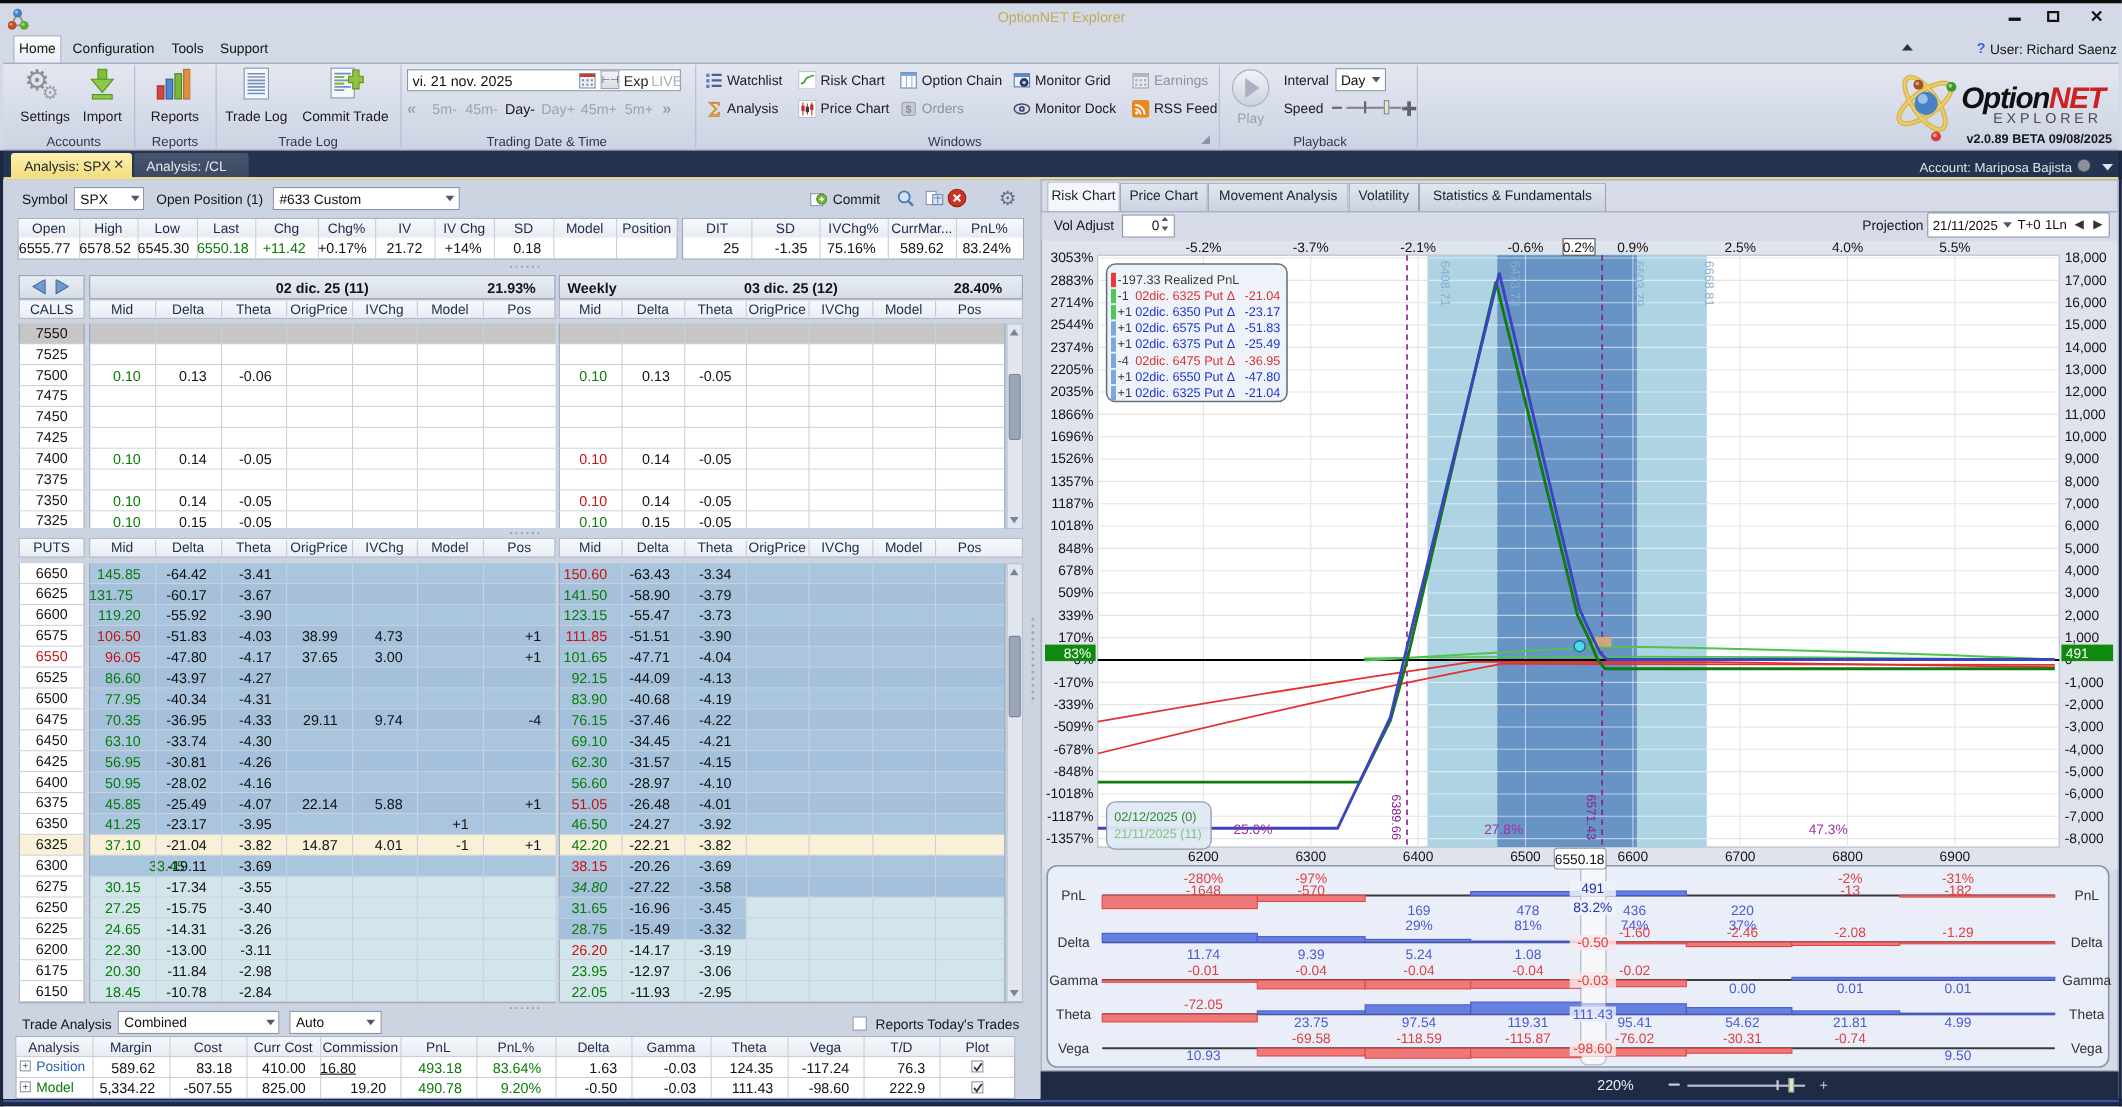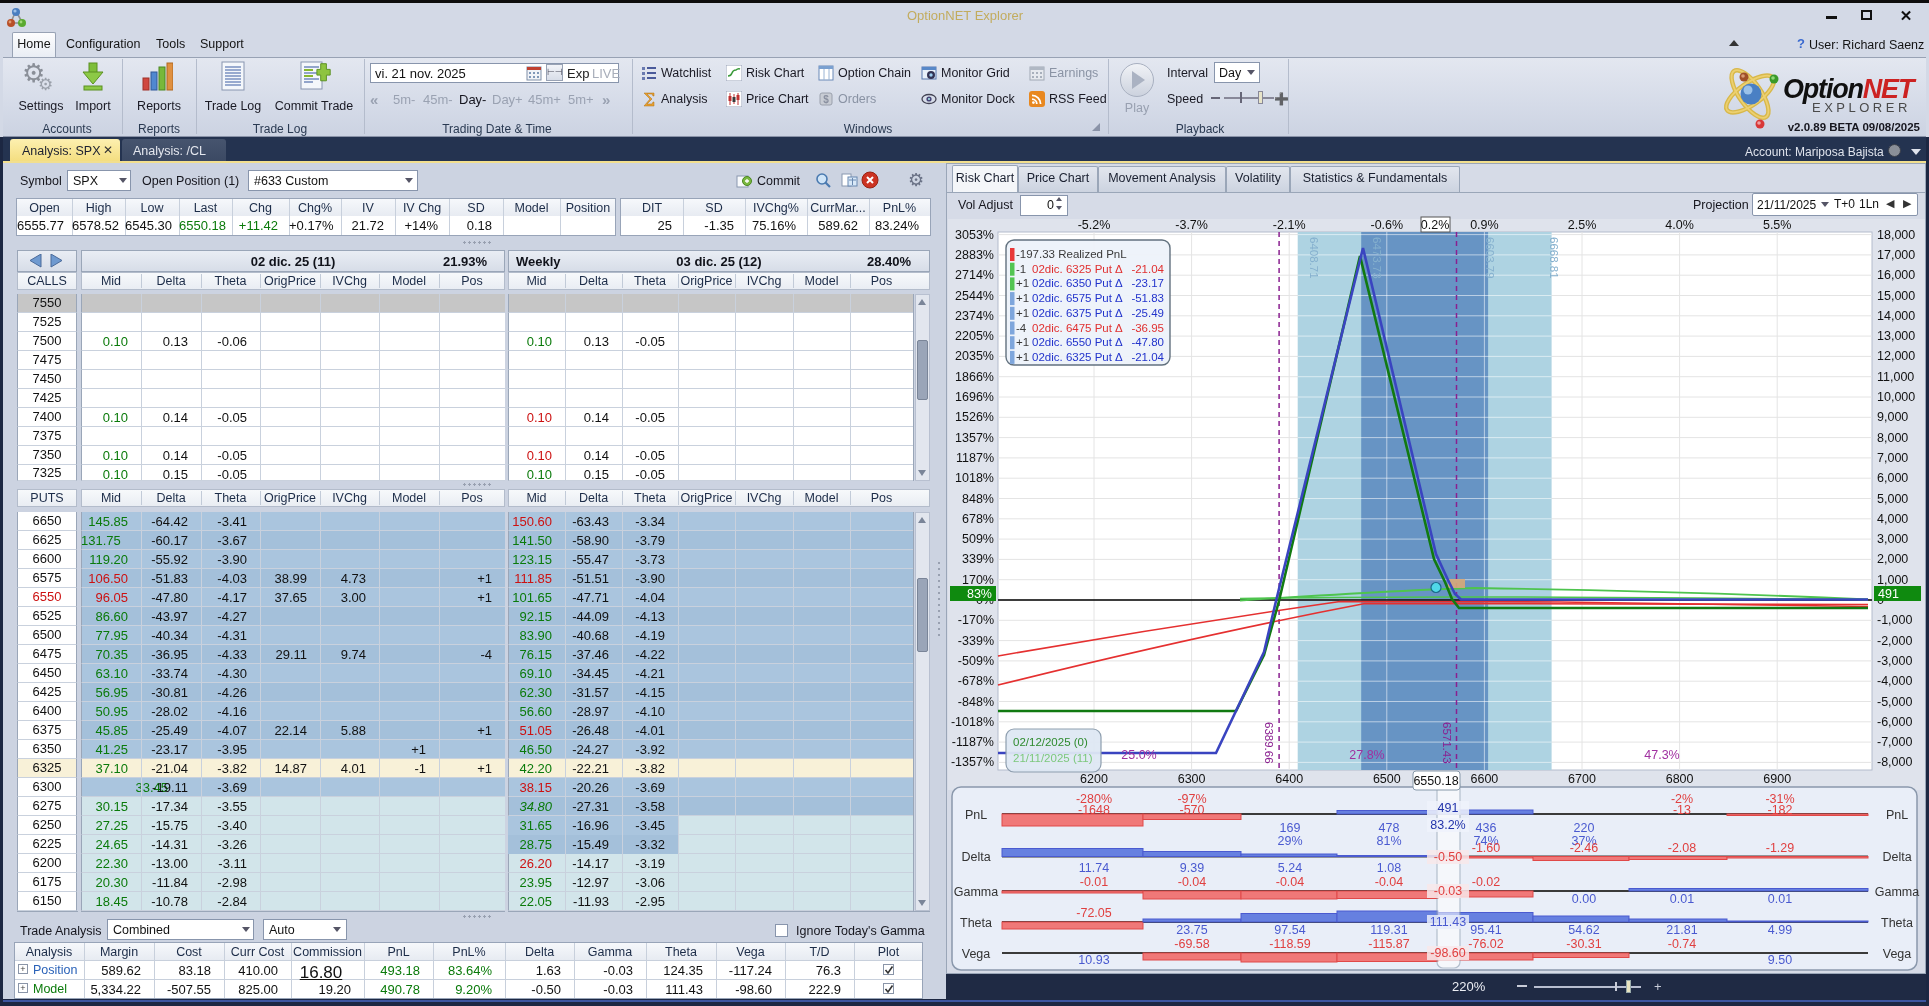--- a/index.html
+++ b/index.html
@@ -947,21 +947,21 @@
     <div class="abs" style="left:141px;top:799px;width:53px;padding-right:6px;text-align:right;font-size:13px;color:#111;">-17.34</div>
     <div class="abs" style="left:201px;top:797px;width:1px;height:19px;background:#c9d1dd;"></div>
     <div class="abs" style="left:201px;top:799px;width:52px;padding-right:6px;text-align:right;font-size:13px;color:#111;">-3.55</div>
     <div class="abs" style="left:260px;top:797px;width:1px;height:19px;background:#c9d1dd;"></div>
     <div class="abs" style="left:320px;top:797px;width:1px;height:19px;background:#c9d1dd;"></div>
     <div class="abs" style="left:379px;top:797px;width:1px;height:19px;background:#c9d1dd;"></div>
     <div class="abs" style="left:439px;top:797px;width:1px;height:19px;background:#c9d1dd;"></div>
     <div class="abs" style="left:508px;top:797px;width:405px;height:19px;background:#a4c0da;border-left:1px solid #9aa6b8;border-bottom:1px solid #c9d1dd;"></div>
     <div class="abs" style="left:508px;top:799px;width:50px;padding-right:6px;text-align:right;font-size:13px;color:#0a7a0a;font-style:italic;">34.80</div>
     <div class="abs" style="left:565px;top:797px;width:1px;height:19px;background:#c9d1dd;"></div>
-    <div class="abs" style="left:565px;top:799px;width:50px;padding-right:6px;text-align:right;font-size:13px;color:#111;">-27.31</div>
+    <div class="abs" style="left:565px;top:799px;width:50px;padding-right:6px;text-align:right;font-size:13px;color:#111;">-27.22</div>
     <div class="abs" style="left:622px;top:797px;width:1px;height:19px;background:#c9d1dd;"></div>
     <div class="abs" style="left:622px;top:799px;width:49px;padding-right:6px;text-align:right;font-size:13px;color:#111;">-3.58</div>
     <div class="abs" style="left:678px;top:797px;width:1px;height:19px;background:#c9d1dd;"></div>
     <div class="abs" style="left:735px;top:797px;width:1px;height:19px;background:#c9d1dd;"></div>
     <div class="abs" style="left:793px;top:797px;width:1px;height:19px;background:#c9d1dd;"></div>
     <div class="abs" style="left:850px;top:797px;width:1px;height:19px;background:#c9d1dd;"></div>
     <div class="abs" style="left:913px;top:797px;width:1px;height:19px;background:#9aa6b8;"></div>
     <div class="abs" style="left:17px;top:816px;width:60px;height:19px;background:#fff;border-left:1px solid #9aa6b8;border-right:1px solid #9aa6b8;border-bottom:1px solid #c9d1dd;text-align:center;font-size:13px;color:#111;line-height:18px;">6250</div>
     <div class="abs" style="left:81px;top:816px;width:424px;height:19px;background:#d2e5ea;border-left:1px solid #9aa6b8;border-bottom:1px solid #c9d1dd;"></div>
     <div class="abs" style="left:81px;top:818px;width:53px;padding-right:6px;text-align:right;font-size:13px;color:#0a7a0a;">27.25</div>
@@ -1088,21 +1088,21 @@
     <div class="abs" style="left:462px;top:482px;width:30px;height:5px;background:radial-gradient(circle, #98a0b0 1px, transparent 1.2px);background-size:5px 5px;"></div>
     <div class="abs" style="left:462px;top:914px;width:30px;height:5px;background:radial-gradient(circle, #98a0b0 1px, transparent 1.2px);background-size:5px 5px;"></div>
 <div class="abs" style="left:20px;top:924px;font-size:12.5px;color:#16161e;">Trade Analysis</div>
 <div class="abs" style="left:107px;top:919px;width:147px;height:21px;background:#fff;border:1px solid #8895ac;"></div>
 <div class="abs" style="left:113px;top:923px;font-size:12.5px;color:#111;">Combined</div>
 <div class="abs" style="left:242px;top:927px;width:0;height:0;border-left:4px solid transparent;border-right:4px solid transparent;border-top:5px solid #556;"></div>
 <div class="abs" style="left:263px;top:919px;width:84px;height:21px;background:#fff;border:1px solid #8895ac;"></div>
 <div class="abs" style="left:269px;top:923px;font-size:12.5px;color:#111;">Auto</div>
 <div class="abs" style="left:333px;top:927px;width:0;height:0;border-left:4px solid transparent;border-right:4px solid transparent;border-top:5px solid #556;"></div>
 <div class="abs" style="left:775px;top:924px;width:13px;height:13px;background:#fff;border:1px solid #8895ac;"></div>
-<div class="abs" style="left:796px;top:924px;font-size:12.5px;color:#16161e;">Ignore Today's Gamma</div>
+<div class="abs" style="left:796px;top:924px;font-size:12.5px;color:#16161e;">Reports Today's Trades</div>
 <div class="abs" style="left:14px;top:942px;width:909px;height:57px;background:#fff;border:1px solid #98a4b8;"></div>
     <div class="abs" style="left:15px;top:943px;width:907px;height:17px;background:linear-gradient(#f6f8fb,#e7ebf2);"></div>
     <div class="abs" style="left:14px;top:945px;width:70px;text-align:center;font-size:12.5px;color:#1c2c48;">Analysis</div>
     <div class="abs" style="left:84px;top:945px;width:70px;text-align:center;font-size:12.5px;color:#1c2c48;">Margin</div>
     <div class="abs" style="left:84px;top:943px;width:1px;height:55px;background:#c8d0dc;"></div>
     <div class="abs" style="left:154px;top:945px;width:70px;text-align:center;font-size:12.5px;color:#1c2c48;">Cost</div>
     <div class="abs" style="left:154px;top:943px;width:1px;height:55px;background:#c8d0dc;"></div>
     <div class="abs" style="left:224px;top:945px;width:67px;text-align:center;font-size:12.5px;color:#1c2c48;">Curr Cost</div>
     <div class="abs" style="left:224px;top:943px;width:1px;height:55px;background:#c8d0dc;"></div>
     <div class="abs" style="left:291px;top:945px;width:73px;text-align:center;font-size:12.5px;color:#1c2c48;">Commission</div>
@@ -1123,21 +1123,21 @@
     <div class="abs" style="left:785px;top:943px;width:1px;height:55px;background:#c8d0dc;"></div>
     <div class="abs" style="left:854px;top:945px;width:69px;text-align:center;font-size:12.5px;color:#1c2c48;">Plot</div>
     <div class="abs" style="left:854px;top:943px;width:1px;height:55px;background:#c8d0dc;"></div>
     <div class="abs" style="left:15px;top:960px;width:907px;height:1px;background:#c8d0dc;"></div>
     <div class="abs" style="left:15px;top:979px;width:907px;height:1px;background:#c8d0dc;"></div>
     <div class="abs" style="left:18px;top:964px;width:10px;height:10px;border:1px solid #8a95a8;background:#fff;font-size:9px;line-height:9px;text-align:center;color:#444;">+</div>
     <div class="abs" style="left:33px;top:963px;font-size:12.5px;color:#2a62b8;">Position</div>
     <div class="abs" style="left:84px;top:963px;width:63px;padding-right:6px;text-align:right;font-size:13px;color:#111;">589.62</div>
     <div class="abs" style="left:154px;top:963px;width:63px;padding-right:6px;text-align:right;font-size:13px;color:#111;">83.18</div>
     <div class="abs" style="left:224px;top:963px;width:60px;padding-right:6px;text-align:right;font-size:13px;color:#111;">410.00</div>
-    <div class="abs" style="left:291px;top:963px;width:66px;padding-right:6px;text-align:center;font-size:17px;color:#111;text-decoration:underline;">16.80</div>
+    <div class="abs" style="left:291px;top:963px;width:66px;padding-right:6px;text-align:left;font-size:13px;color:#111;text-decoration:underline;">16.80</div>
     <div class="abs" style="left:364px;top:963px;width:62px;padding-right:6px;text-align:right;font-size:13px;color:#0a7a0a;">493.18</div>
     <div class="abs" style="left:433px;top:963px;width:65px;padding-right:6px;text-align:right;font-size:13px;color:#0a7a0a;">83.64%</div>
     <div class="abs" style="left:505px;top:963px;width:62px;padding-right:6px;text-align:right;font-size:13px;color:#111;">1.63</div>
     <div class="abs" style="left:574px;top:963px;width:65px;padding-right:6px;text-align:right;font-size:13px;color:#111;">-0.03</div>
     <div class="abs" style="left:646px;top:963px;width:63px;padding-right:6px;text-align:right;font-size:13px;color:#111;">124.35</div>
     <div class="abs" style="left:716px;top:963px;width:62px;padding-right:6px;text-align:right;font-size:13px;color:#111;">-117.24</div>
     <div class="abs" style="left:785px;top:963px;width:62px;padding-right:6px;text-align:right;font-size:13px;color:#111;">76.3</div>
     <div class="abs" style="left:883px;top:964px;width:11px;height:11px;background:#fff;border:1px solid #8a95a8;"></div>
     <svg class="abs" style="left:884px;top:965px;" width="10" height="10">
       <path d="M1.5 5 L4 8 L8.5 1.5" stroke="#333" stroke-width="1.6" fill="none"></path>

